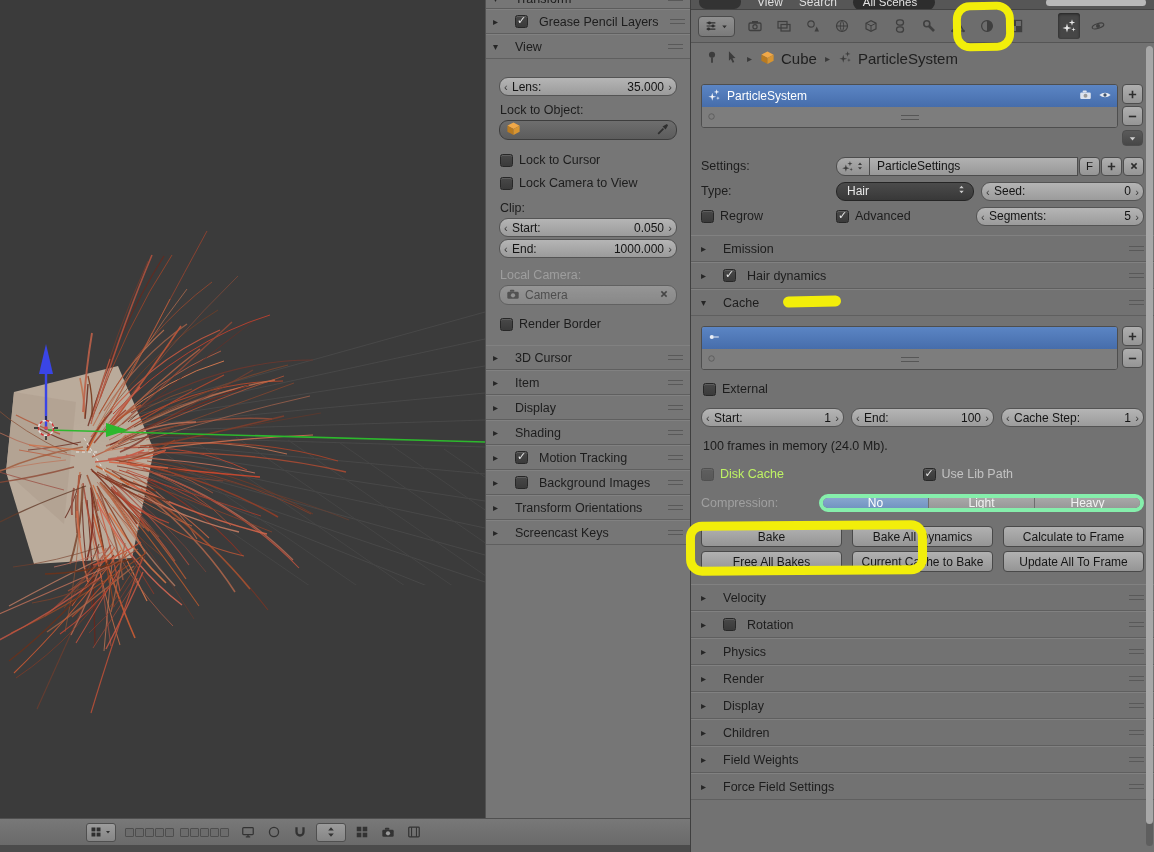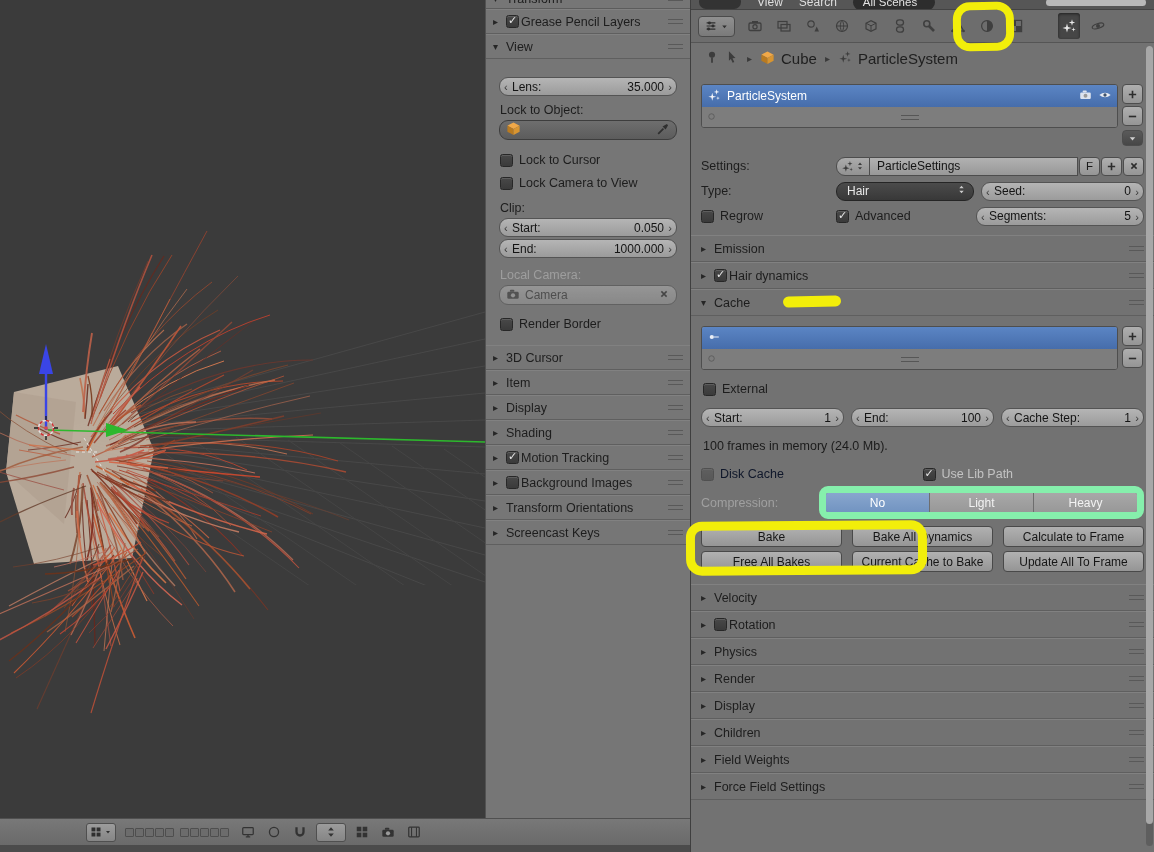--- a/index.html
+++ b/index.html
@@ -10,21 +10,21 @@
 #vp-header{position:absolute;left:0;top:818px;width:690px;height:27px;background:linear-gradient(#787878,#6a6a6a);border-top:1px solid #505050;display:flex;align-items:center;gap:6px;padding-left:86px;z-index:5}
 #vp-strip{position:absolute;left:0;top:845px;width:690px;height:7px;background:#4b4b4b;z-index:5}
 .vph-btn{height:19px;display:flex;align-items:center;justify-content:center;padding:0 3px;border-radius:3px;flex:none}
 .vph-btn.box{background:linear-gradient(#9c9c9c,#858585);border:1px solid #4f4f4f;min-width:30px;gap:2px}
 .layergrid{display:flex;gap:1px;margin:0 3px}
 .layercell{width:9px;height:9px;border:1px solid #4e4e4e;background:#6c6c6c;border-radius:1px}
 .layergap{width:4px}
 #npanel{position:absolute;left:485px;top:0;width:205px;height:818px;background:#767676;border-left:1px solid #525252;overflow:hidden}
 .cutoff{height:9px;overflow:hidden;background:#767676;border-bottom:1px solid #5c5c5c}
 .cutoff .phead{transform:translateY(-14px);border:none}
-.phead{height:25px;display:flex;align-items:center;gap:2px;padding:0 7px;border-bottom:1px solid #5f5f5f;border-top:1px solid #818181;background:#767676}
+.phead{height:25px;display:flex;align-items:center;gap:11px;padding:0 7px;border-bottom:1px solid #5f5f5f;border-top:1px solid #818181;background:#767676}
 #props .phead{background:#727272}
 .tri{width:11px;color:#262626;font-size:10px;line-height:1;flex:none}
 .tri.right:before{content:"▸"}
 .tri.down:before{content:"▾"}
 .plabel{color:#1d1d1d;font-size:12.5px;white-space:nowrap}
 .grip{margin-left:auto;width:15px;height:5px;border-top:1px solid #595959;border-bottom:1px solid #595959;flex:none}
 .cb{width:13px;height:13px;background:linear-gradient(#484848,#3a3a3a);border:1px solid #272727;border-radius:2.5px;flex:none;position:relative;box-shadow:inset 0 1px 0 rgba(255,255,255,.12)}
 .cb.checked:before{content:"✓";position:absolute;left:1px;top:-2px;color:#e8e8e8;font-size:11px}
 .cb.dis{opacity:.45}
 .pbody{padding:4px 0 6px}
@@ -34,21 +34,21 @@
 .numfield .nf-value{margin-left:auto}
 .arrow{position:absolute;top:1px;font-size:11px;color:#3a3a3a;line-height:16px}
 .arrow.l{left:4px}.arrow.l:before{content:"‹"}
 .arrow.r{right:4px}.arrow.r:before{content:"›"}
 .objfield{height:20px;margin:2px 13px;background:linear-gradient(#6e6e6e,#5c5c5c);border:1px solid #3d3d3d;border-radius:9px;display:flex;align-items:center;padding:0 6px;gap:5px}
 .objfield .flex{flex:1}
 .objfield.dis{opacity:.8;background:linear-gradient(#9d9d9d,#8d8d8d);border-color:#5c5c5c}
 .camtext{color:#454545}
 .cbrow{display:flex;align-items:center;gap:6px;margin:7px 14px;height:16px}
 .cblabel{color:#1d1d1d;font-size:12.5px;white-space:nowrap}
-.cbrow.dis .cblabel{color:#0f172a}
+.cbrow.dis .cblabel{color:#bef264}
 .cbrow.dim .cblabel{color:#c3c3c3}
 #props{position:absolute;left:690px;top:0;width:464px;height:852px;background:#727272;border-left:1px solid #3f3f3f}
 #info-strip{height:10px;background:#565656;overflow:hidden;border-bottom:1px solid #434343}
 .istrip-inner{height:22px;display:flex;align-items:center;gap:16px;padding:0 8px;transform:translateY(-9px)}
 .menu-pill{width:42px;height:14px;background:#333;border-radius:7px;flex:none}
 .imenu{color:#dedede;font-size:12px}
 .iscene{background:#2d2d2d;color:#e3e3e3;border-radius:8px;height:15px;line-height:15px;padding:0 18px 0 10px;font-size:11.5px}
 .hscroll{margin-left:auto;width:100px;height:7px;background:#b9b9b9;border-radius:4px}
 #props-tabs{height:33px;background:#6d6d6d;border-bottom:1px solid #555;display:flex;align-items:center;padding:0 7px}
 .ed-btn{width:37px;height:21px;background:linear-gradient(#909090,#7a7a7a);border:1px solid #4b4b4b;border-radius:4px;display:flex;align-items:center;justify-content:center;gap:2px;margin-right:9px;flex:none}
@@ -81,21 +81,21 @@
 .zone2{width:140px;flex:none;margin:0}
 .phead.pp{margin:0 -10px;padding:0 10px;height:27px}
 .cachebody{padding-top:10px}
 .cachebody .listwrap{margin-bottom:10px}
 .cachebody .cbrow{margin:0 2px 10px;height:18px}
 .numrow3{display:flex;gap:7px;margin-bottom:12px}
 .meminfo{color:#1b1b1b;margin:0 2px 12px;font-size:12.5px}
 .diskrow{display:flex;margin-bottom:10px}
 .diskrow .cbrow{margin:0;flex:1}
 .comprow{display:flex;align-items:center;margin-bottom:14px;height:19px}
-.seg{flex:1;display:flex;height:33px;border:7px solid #86efac;border-radius:9px;overflow:hidden}
+.seg{flex:1;display:flex;height:18px;border:4px solid #86efac;border-radius:9px;overflow:hidden}
 .seg .opt{flex:1;display:flex;align-items:center;justify-content:center;background:linear-gradient(#a8a8a8,#989898);color:#f2f2f2;border-right:1px solid #6e6e6e;font-size:12px}
 .seg .opt:last-child{border-right:none}
 .seg .opt.selected{background:linear-gradient(#88a6ce,#7294c1);color:#fff}
 .btngrid{display:grid;grid-template-columns:1fr 1fr 1fr;column-gap:10px;row-gap:4px;margin-bottom:12px}
 .btn{height:21px;background:linear-gradient(#b1b1b1,#959595);border:1px solid #494949;border-radius:4px;display:flex;align-items:center;justify-content:center;color:#161616;font-size:12px}
 #props-scroll{position:absolute;right:1px;top:46px;width:7px;height:800px;background:#5e5e5e;border-radius:4px}
 #props-scroll .thumb{width:7px;height:778px;background:#a8a8a8;border-radius:4px}
 .anno{position:absolute;z-index:60;pointer-events:none}
 #anno-tab{left:953px;top:2px;width:61px;height:49px;border:8px solid #f2ee0a;border-radius:17px;transform:rotate(-1deg)}
 #anno-cache{left:783px;top:296px;width:58px;height:11px;background:#f2ee0a;border-radius:6px;transform:rotate(-1.2deg)}

